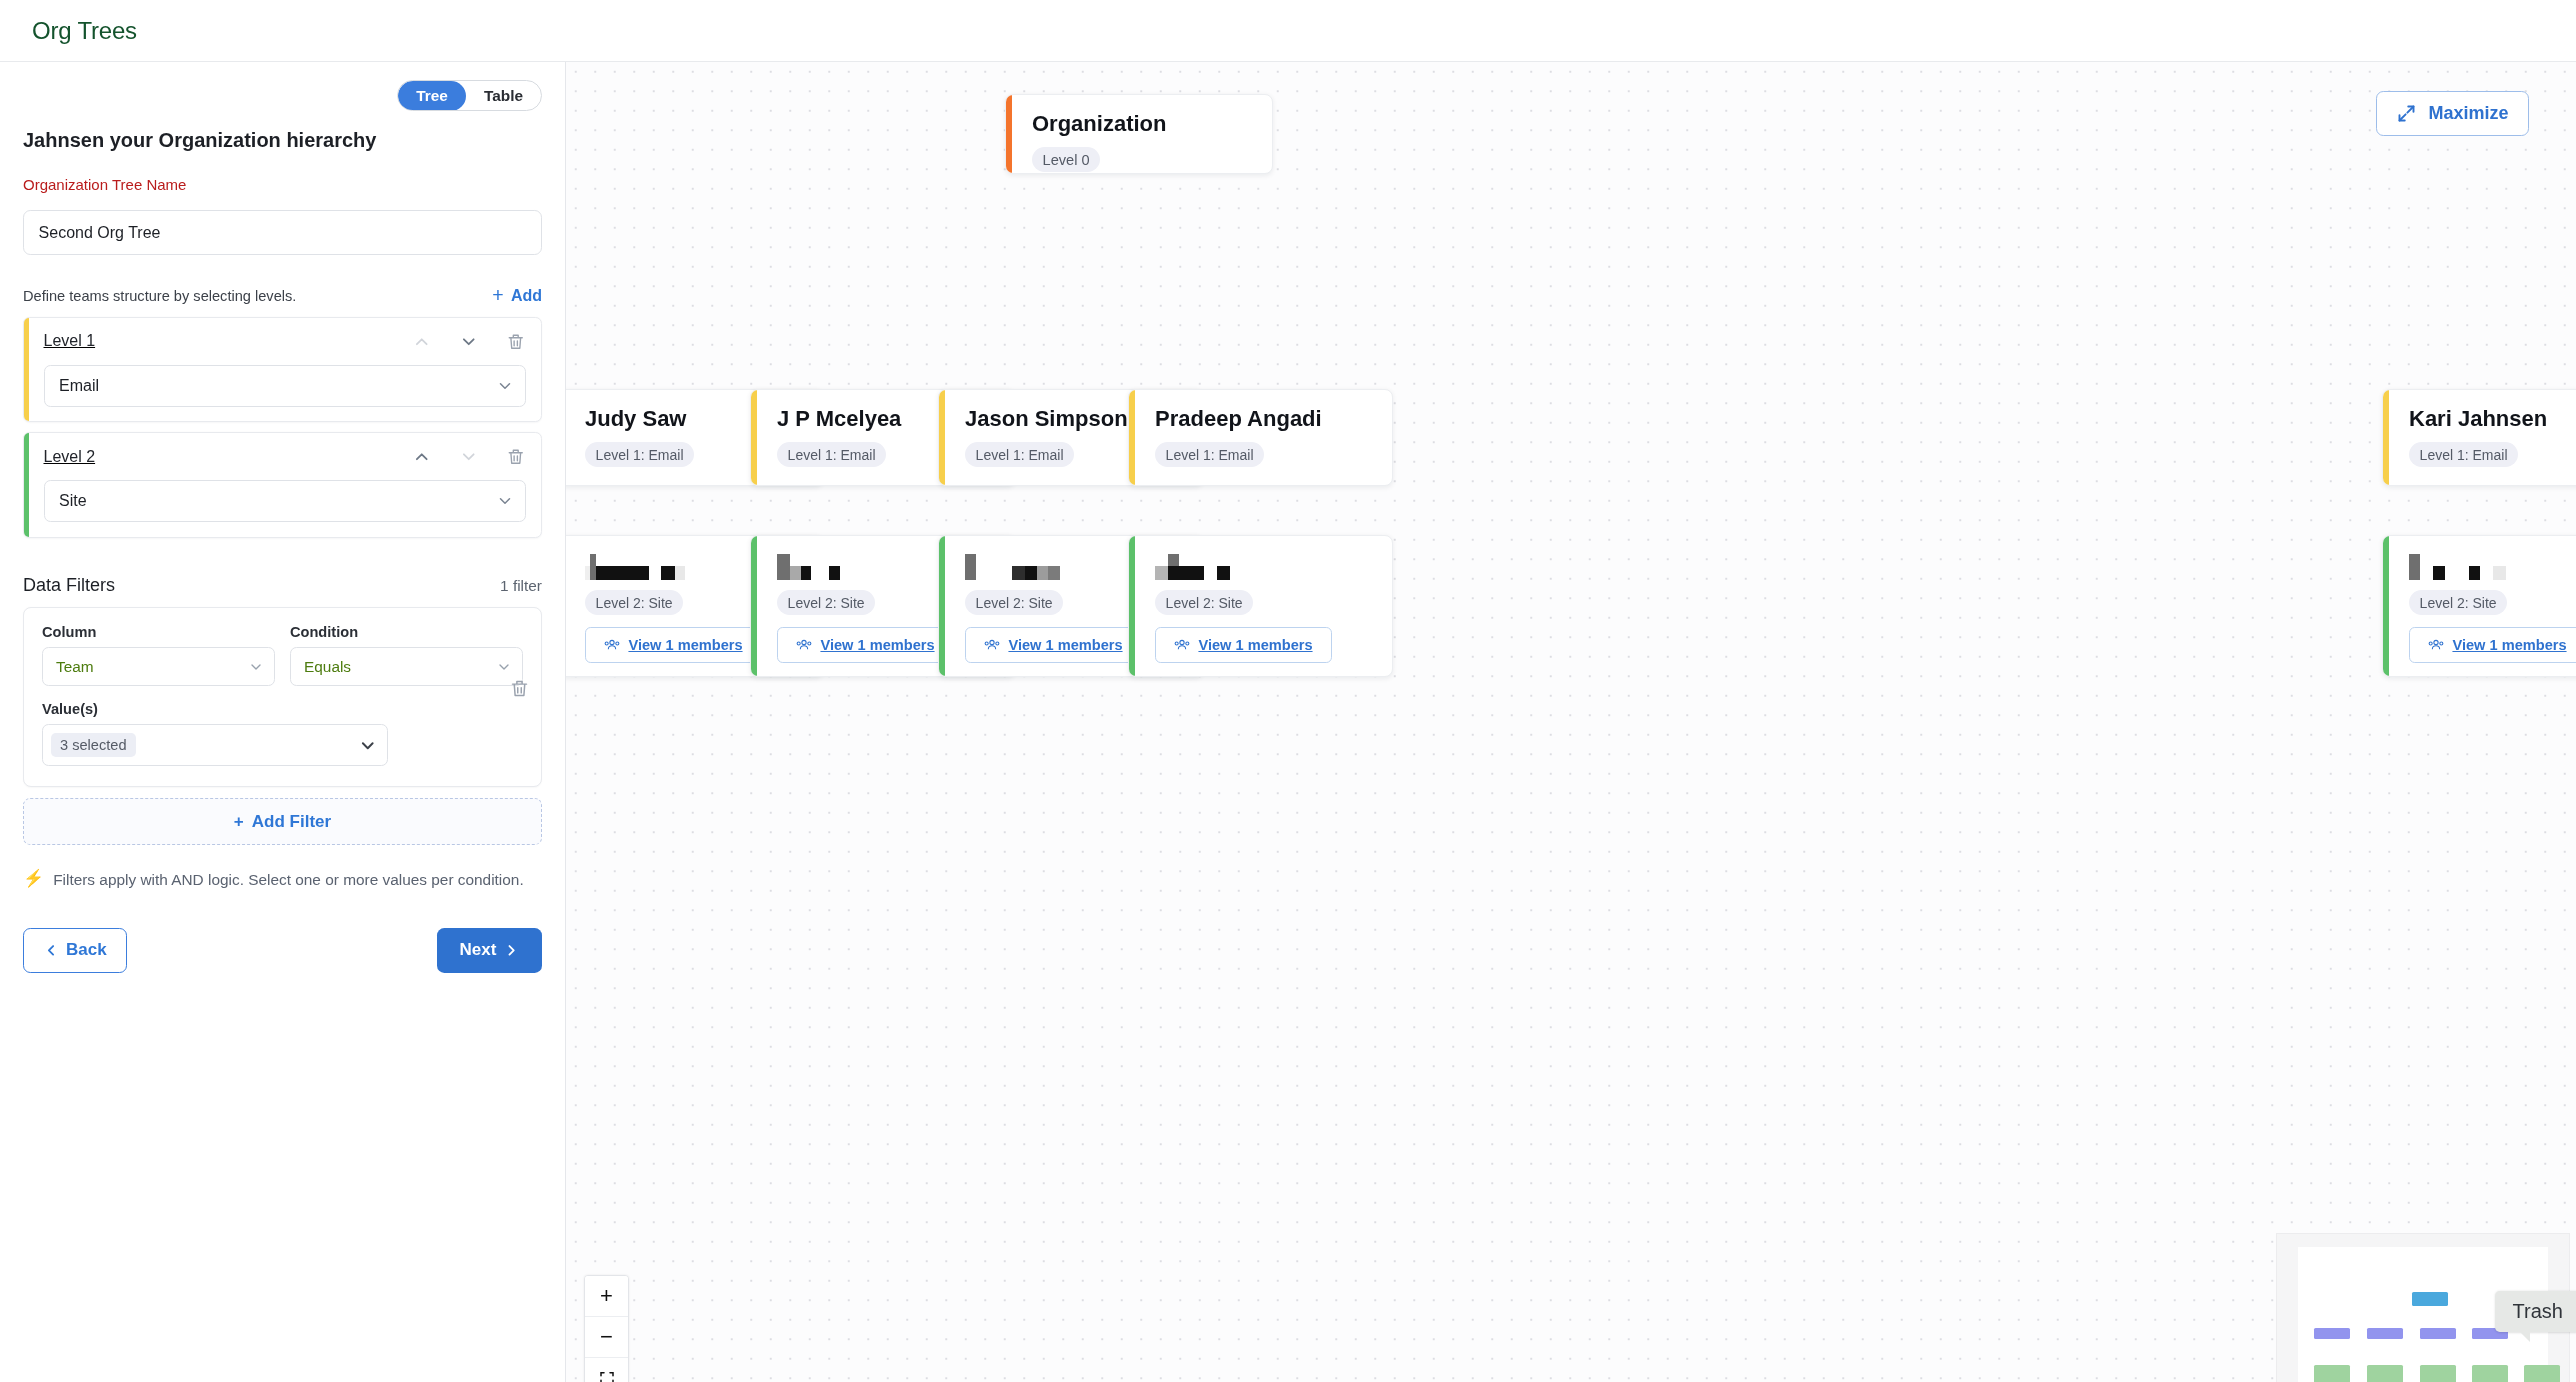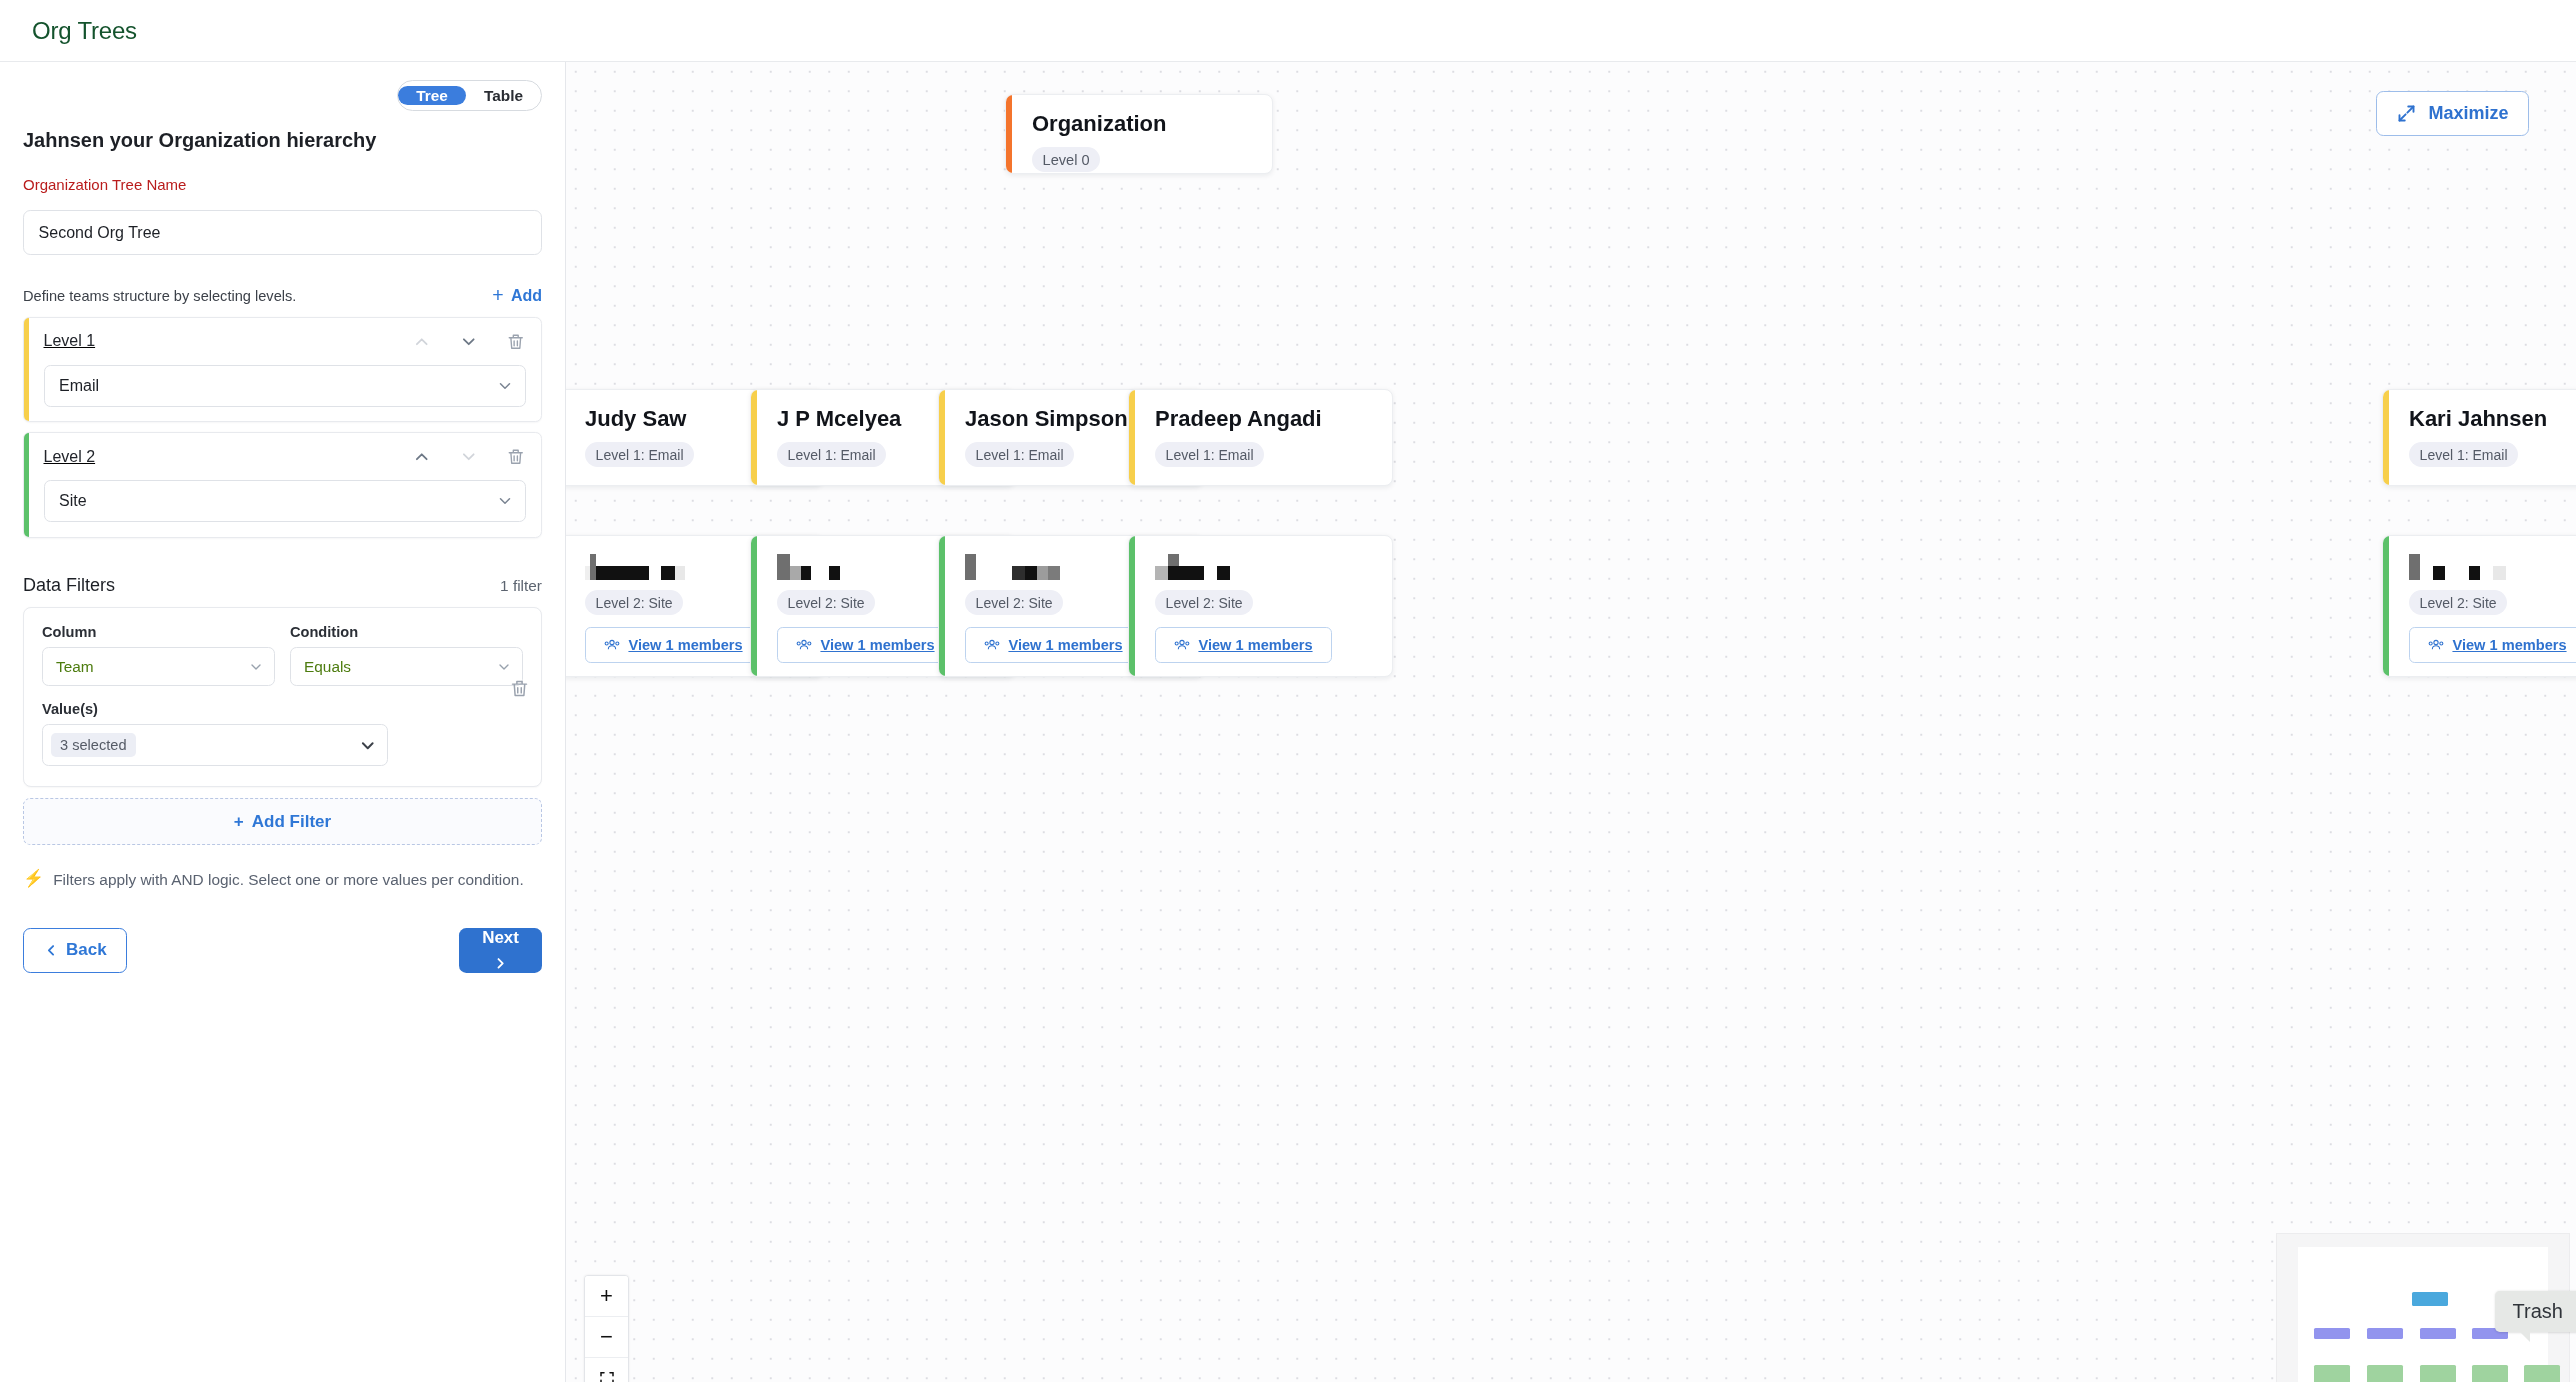--- a/index.html
+++ b/index.html
@@ -30,21 +30,21 @@
     padding: 18px 23px 0 23px; position: relative;
   }
 
   .toggle-wrap { display: flex; justify-content: flex-end; margin-bottom: 18px; }
   .seg {
     display: inline-flex; align-items: center;
     border: 0.8px solid #d7dbe0; border-radius: 811px;
     background: #fff; height: 31px; padding: 0; overflow: hidden;
   }
   .seg-btn {
-    font-size: 15.4px; font-weight: 700; padding: 0 18px; height: 19px;
+    font-size: 15.4px; font-weight: 700; padding: 0 18px; height: 30px;
     display: flex; align-items: center; border-radius: 811px;
     color: #2a2d33; cursor: pointer; border: none; background: transparent;
     font-family: inherit;
     text-align: center;
   }
   .seg-btn.active { background: #3b7ddd; color: #fff; }
 
   #section-title { font-size: 20px; font-weight: 700; color: #1d2026; margin-bottom: 24px; }
 
   .field-label { font-size: 15px; color: #b91c1c; margin-bottom: 17px; }
@@ -151,21 +151,21 @@
   .btn-back {
     border: 0.8px solid #3b7ddd; color: #2f77d6; background: #fff;
     border-radius: 7.3px; height: 45px; padding: 0 19.5px;
     font-size: 17px; font-weight: 700; cursor: pointer;
     display: flex; align-items: center; gap: 8px; font-family: inherit;
   }
   .btn-next {
     background: #2f72cf; color: #fff; border: none;
     border-radius: 7.3px; height: 45px; padding: 0 23px;
     font-size: 17px; font-weight: 700; cursor: pointer;
-    display: flex; align-items: center; gap: 8px; font-family: inherit; flex-direction: column;
+    display: flex; align-items: center; gap: 8px; font-family: inherit;
   }
 
   
   #canvas {
     flex: 1; position: relative; overflow: hidden;
     background-color: #fcfcfd;
     background-image: radial-gradient(#dcdde2 0.9px, transparent 0.9px);
     background-size: 19.5px 19.5px;
   }
 

